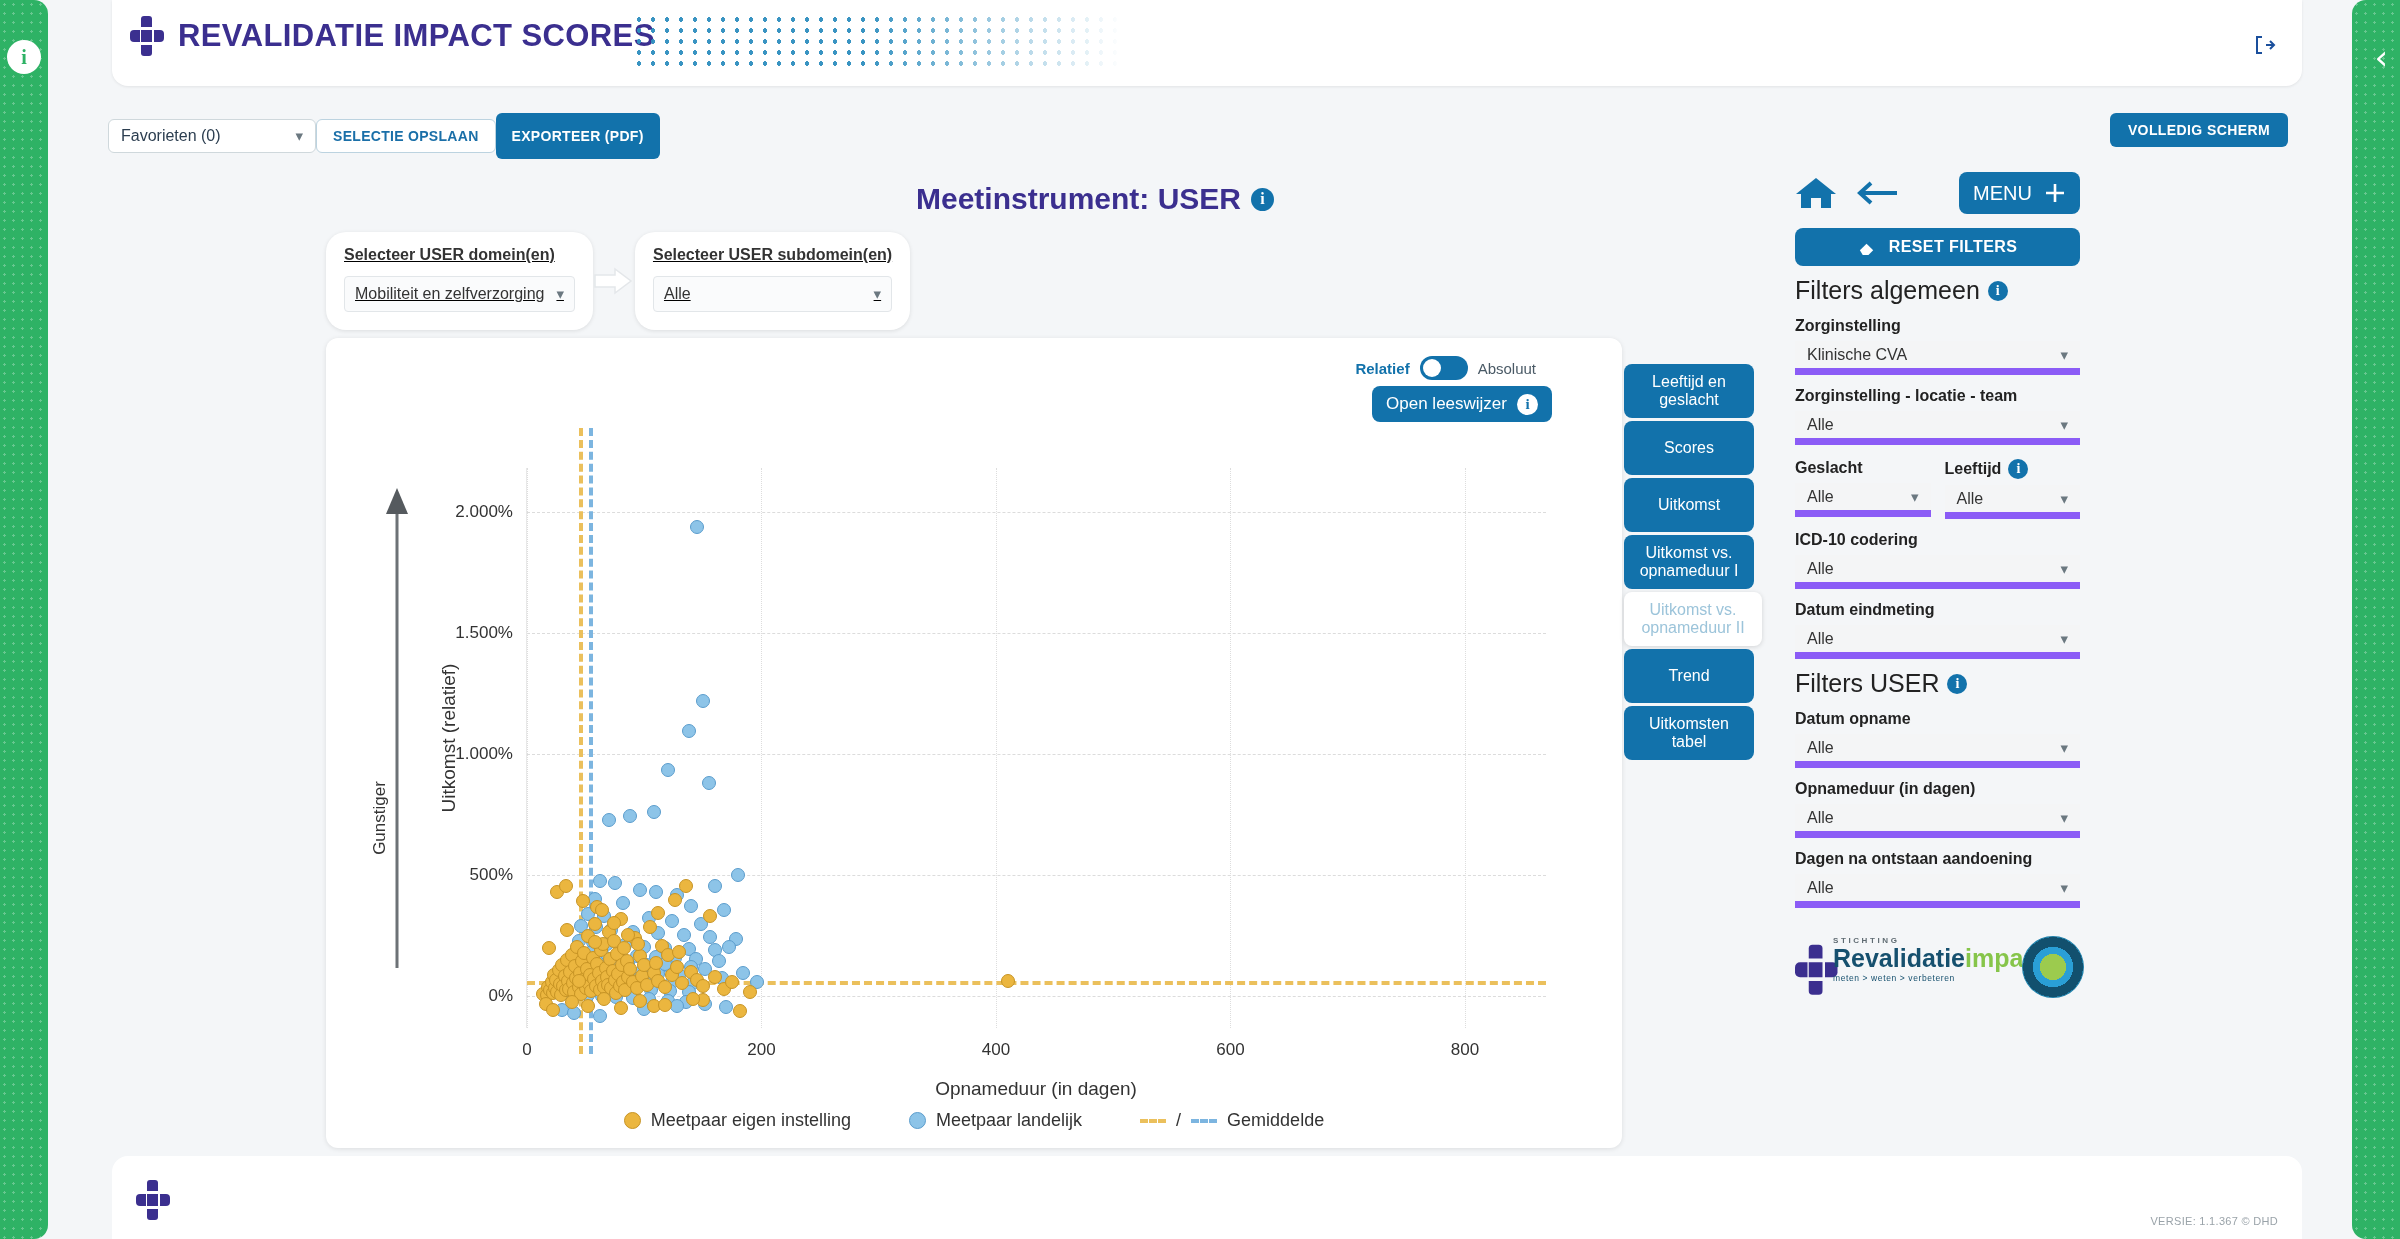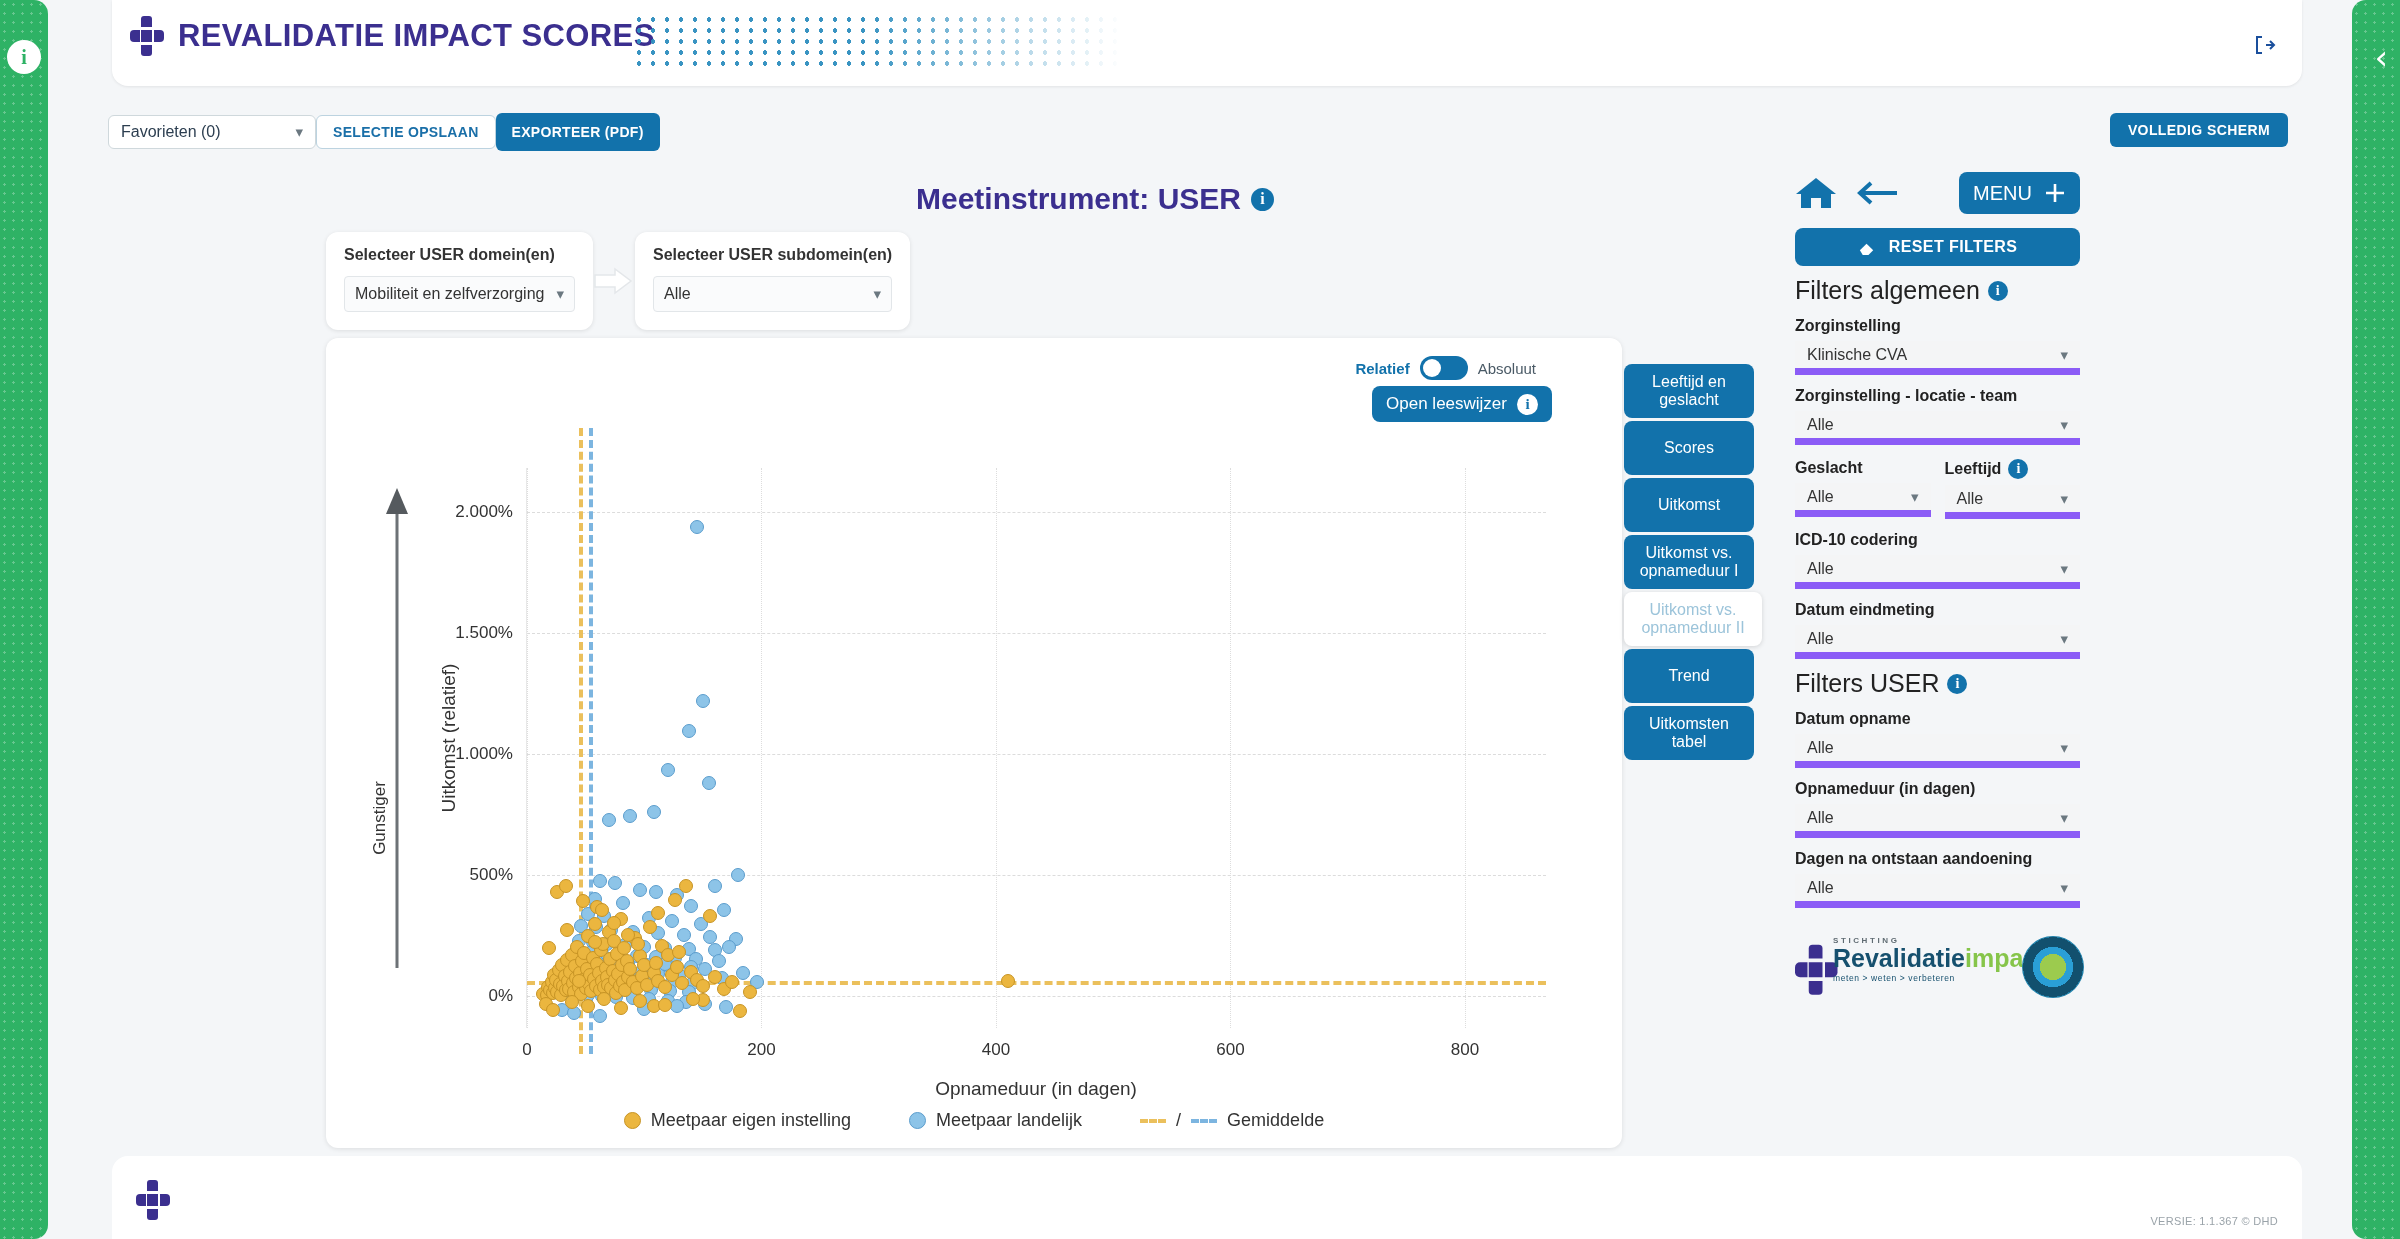--- a/index.html
+++ b/index.html
@@ -79,21 +79,21 @@
     width:208px; height:34px; border:1px solid #cfd8dc; border-radius:6px;
     background:#fff; color:#2c3e50; font-size:16px;
     display:flex; align-items:center; padding:0 12px; justify-content:space-between; cursor:pointer;
   }
   .btn-outline {
     height:34px; border:1px solid #bcd3e0; border-radius:6px; background:#fff;
     color:#1a6fa8; font-size:14px; font-weight:bold; letter-spacing:.3px;
     padding:0 16px; display:flex; align-items:center; cursor:pointer;
   }
   .btn-solid {
-    height:38px; border:none; border-radius:6px; background:#1272ab;
+    height:46px; border:none; border-radius:6px; background:#1272ab;
     color:#fff; font-size:14px; font-weight:bold; letter-spacing:.3px;
     padding:0 16px; display:flex; align-items:center; cursor:pointer;
   }
   #fullscreen-btn {
     position:absolute; right:112px; top:113px; height:34px;
     background:#1272ab; color:#fff; border-radius:6px; border:none;
     font-size:14px; font-weight:bold; letter-spacing:.4px; padding:0 18px;
     display:flex; align-items:center; cursor:pointer;
   }
 
@@ -108,22 +108,23 @@
     width:20px; height:20px; border-radius:50%; background:#1272ab; color:#fff;
     display:inline-flex; align-items:center; justify-content:center;
     font-size:14px; font-weight:bold; font-family:"Liberation Serif", serif; cursor:pointer;
     flex:0 0 auto;
   }
   .info-dot.big { width:23px; height:23px; font-size:16px; }
 
   
   #domain-row { position:absolute; left:326px; top:232px; display:flex; align-items:center; }
   .domain-card {
-    background:#fff; border-radius:12px; box-shadow:0 1px 4px rgba(0,0,0,.10);
+    background:#fff; border-radius:20px; box-shadow:0 1px 4px rgba(0,0,0,.10);
     padding:14px 18px 18px 18px;
+    text-decoration:underline;
   }
   .domain-card .dc-label { font-size:16px; font-weight:bold; color:#333; margin-bottom:12px; }
   .dc-select {
     border:1px solid #e2e6e9; border-radius:4px; background:#fafbfc;
     height:36px; display:flex; align-items:center; justify-content:space-between;
     padding:0 10px; font-size:16px; color:#333; cursor:pointer; gap:12px;
   }
   #arrow-connector { width:42px; height:32px; position:relative; }
 
   

